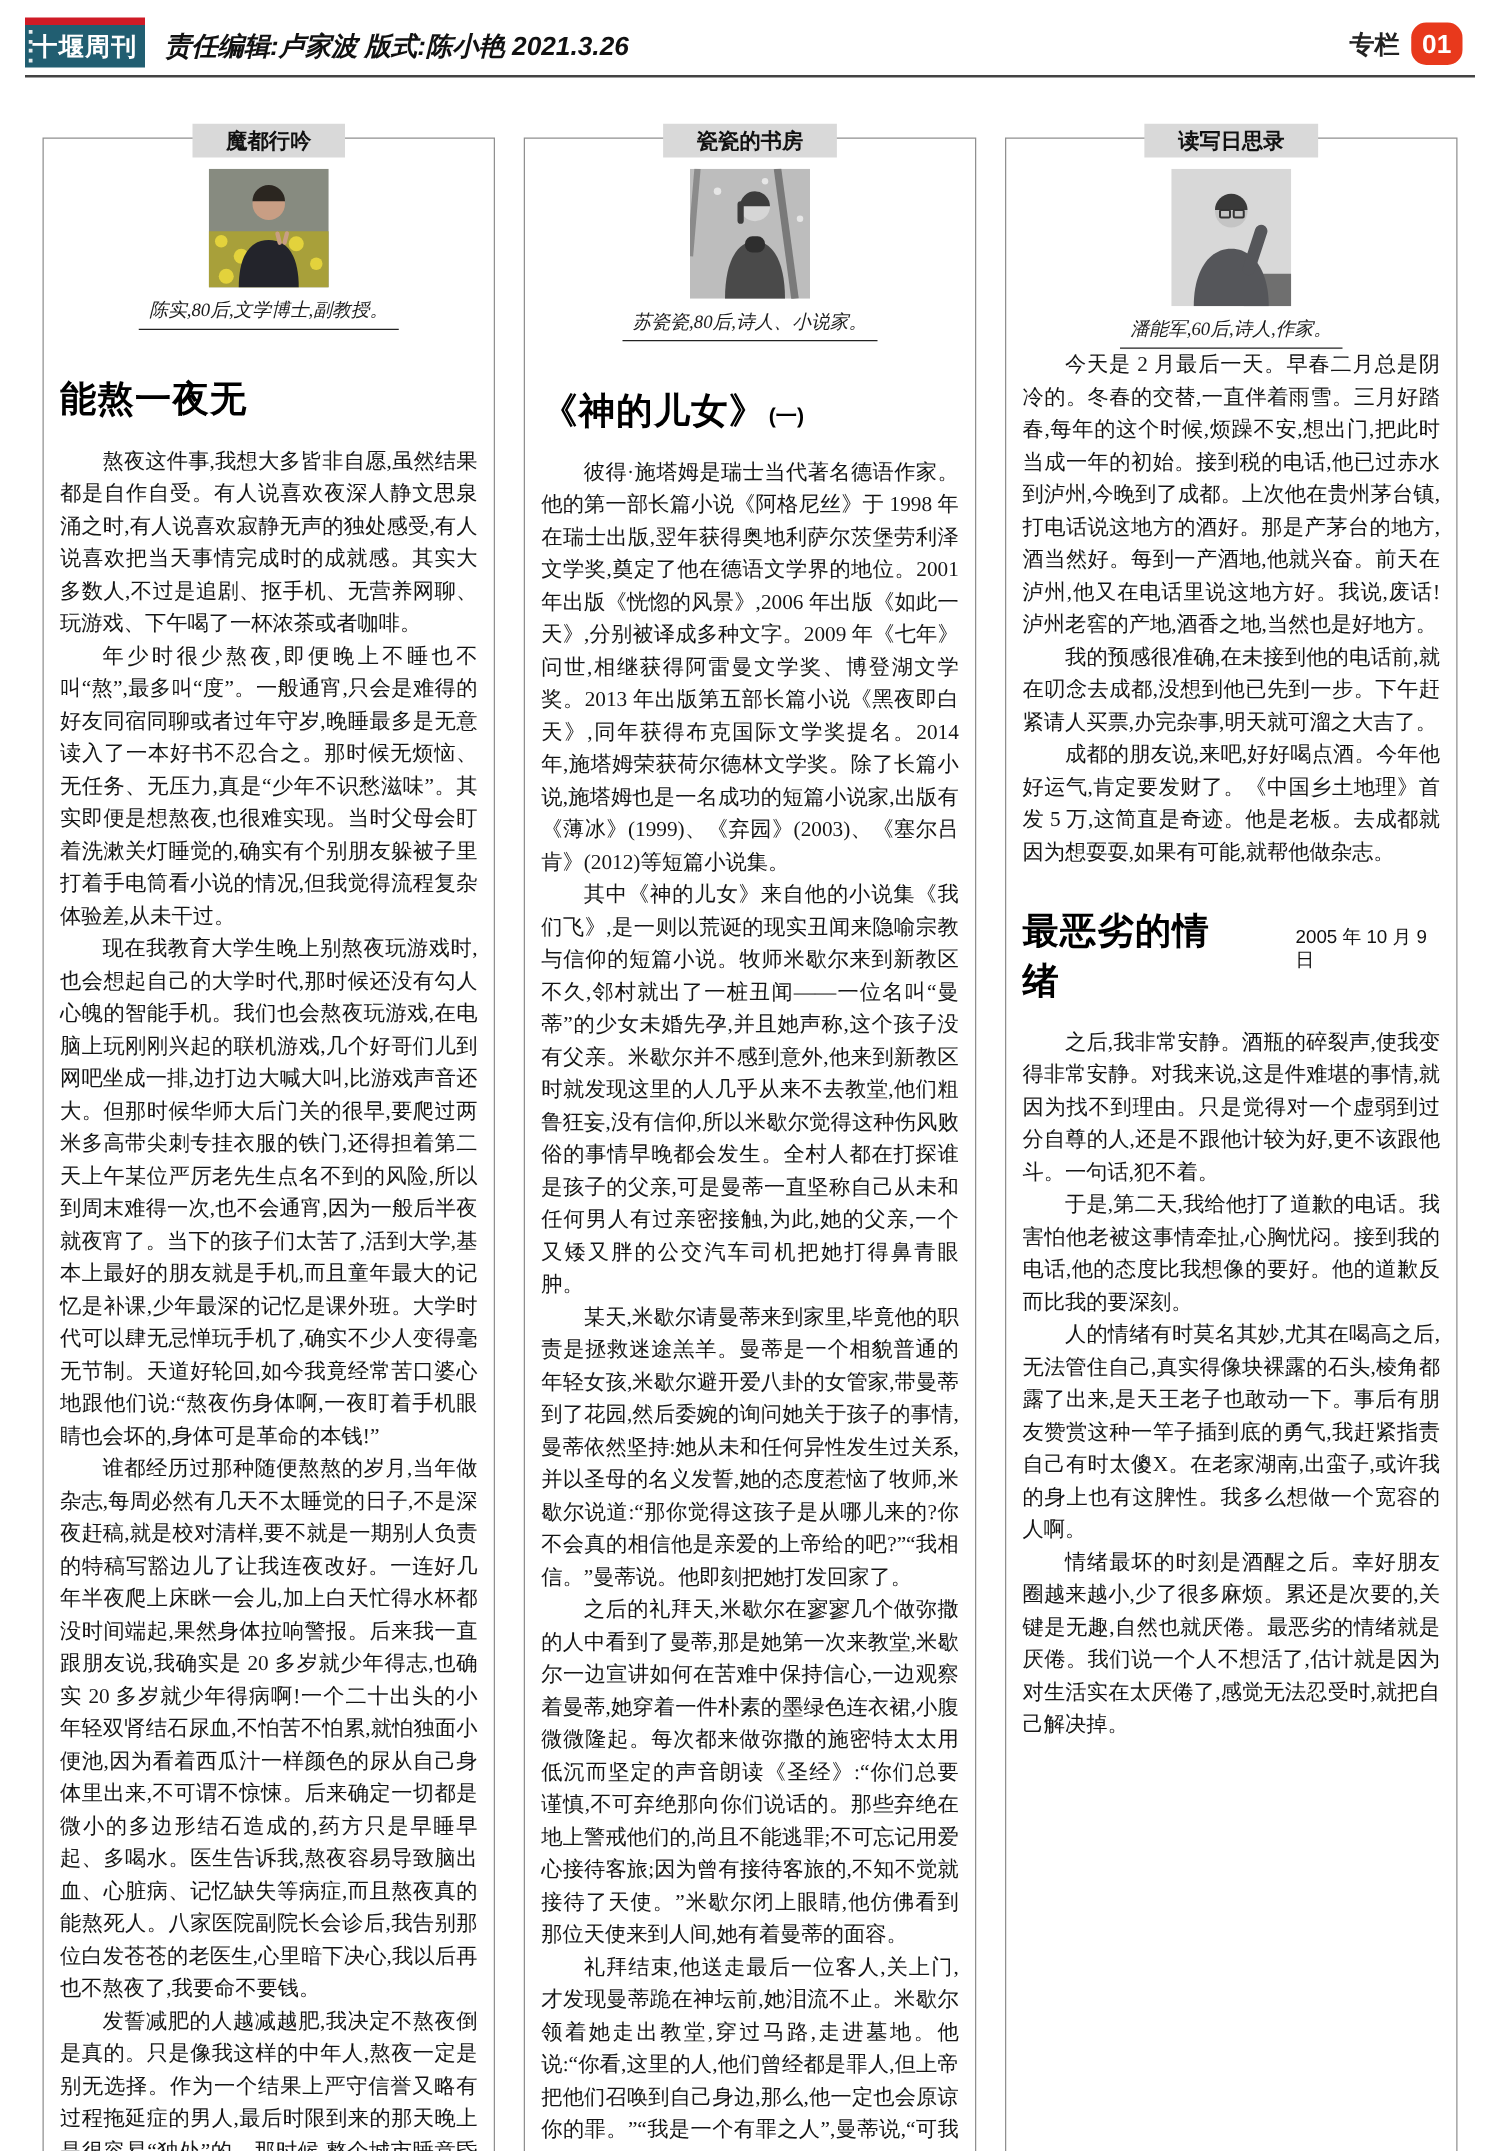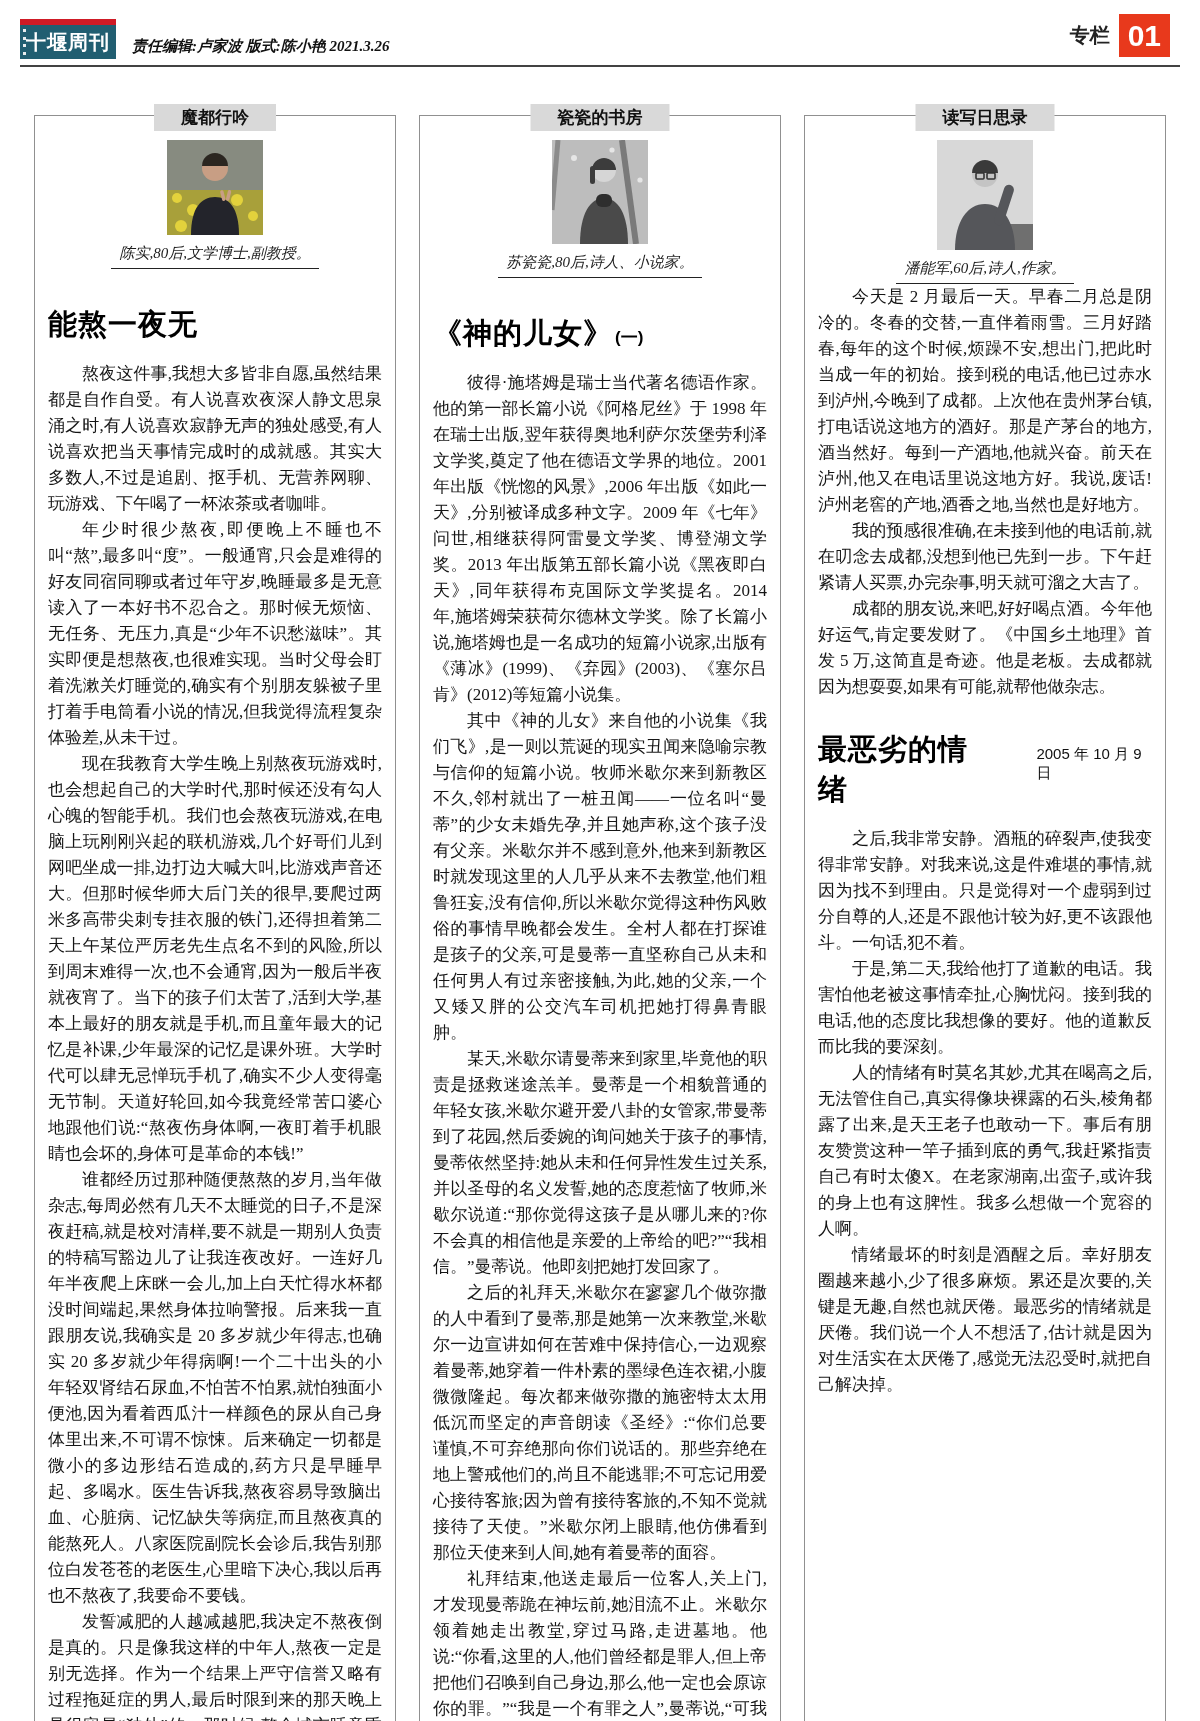--- a/index.html
+++ b/index.html
@@ -19,29 +19,29 @@
   .masthead{width:96px;flex:0 0 auto;}
   .masthead-stripe{height:6px;background:var(--masthead-stripe);}
   .masthead-box{background:var(--masthead-bg);height:34px;position:relative;
     display:flex;align-items:center;justify-content:center;}
   .masthead-side{position:absolute;left:3px;top:4px;width:3px;height:26px;
     display:flex;flex-direction:column;justify-content:space-between;}
   .masthead-side i{display:block;width:3px;height:3px;background:#e8edef;}
   .masthead-title{color:#fff;font-family:"Liberation Sans","DejaVu Sans",sans-serif;
     font-weight:bold;font-size:20px;letter-spacing:1px;white-space:nowrap;}
   .editor-line{margin-left:16px;padding-bottom:3px;
-    font-family:Liberation Serif, serif;
-    font-weight:bold;font-style:italic;font-size:15px;color:#111;}
+    font-family:Liberation Sans, sans-serif;
+    font-weight:bold;font-style:italic;font-size:21px;color:#111;}
   .header-spacer{flex:1;}
   .header-right{display:flex;align-items:center;gap:9px;padding-bottom:2px;}
   .section-label{font-family:"Liberation Sans","DejaVu Sans",sans-serif;
     font-weight:bold;font-size:20px;color:#222;}
-  .page-badge{background:var(--badge-bg);color:#fff;border-radius:0;
+  .page-badge{background:var(--badge-bg);color:#fff;border-radius:12px;
     font-family:"Liberation Sans","DejaVu Sans",sans-serif;
-    font-weight:bold;font-size:30px;line-height:1;padding:7px 9px 6px;}
+    font-weight:bold;font-size:21px;line-height:1;padding:7px 9px 6px;}
   .header-rule{height:2px;background:#434343;margin:0 20px;}
   
   .columns{display:flex;justify-content:space-between;padding:0 34px;margin-top:48px;}
   .column{width:362px;min-height:1578px;border:1px solid #909090;
     position:relative;padding:0 13px 26px;}
   .tag{position:absolute;top:-12px;left:50%;transform:translateX(-50%);
     background:var(--tag-bg);padding:2px 27px;white-space:nowrap;
     font-family:"Liberation Sans","DejaVu Sans",sans-serif;
     font-weight:bold;font-size:17px;color:#111;}
   .author{margin:26px 0 0;text-align:center;}

